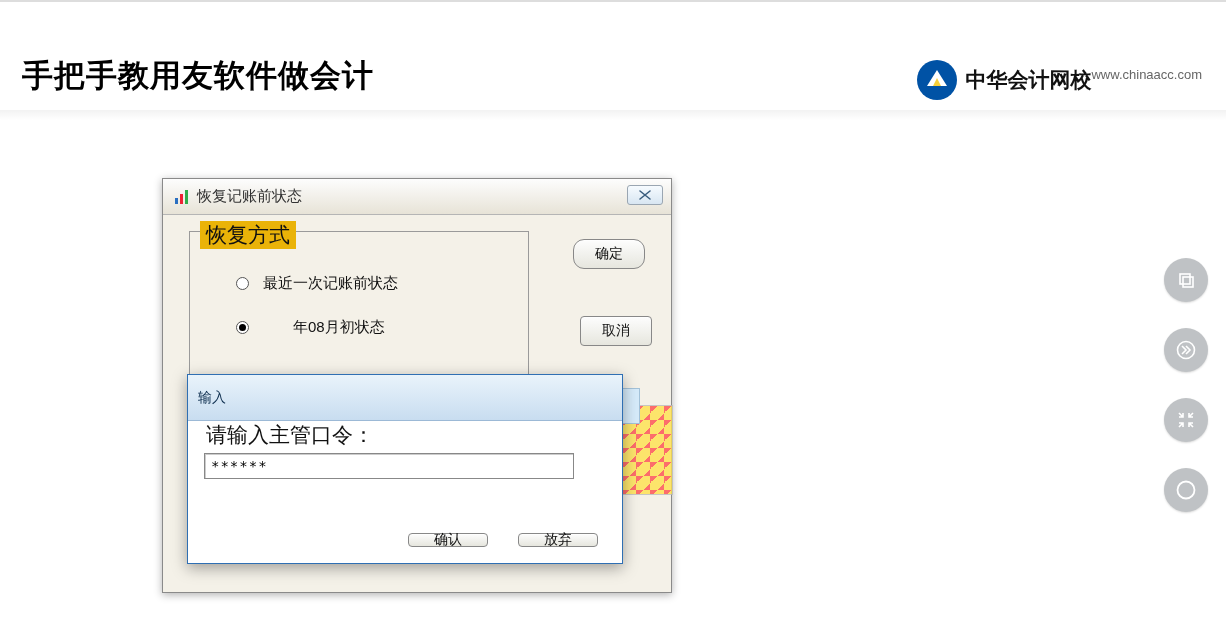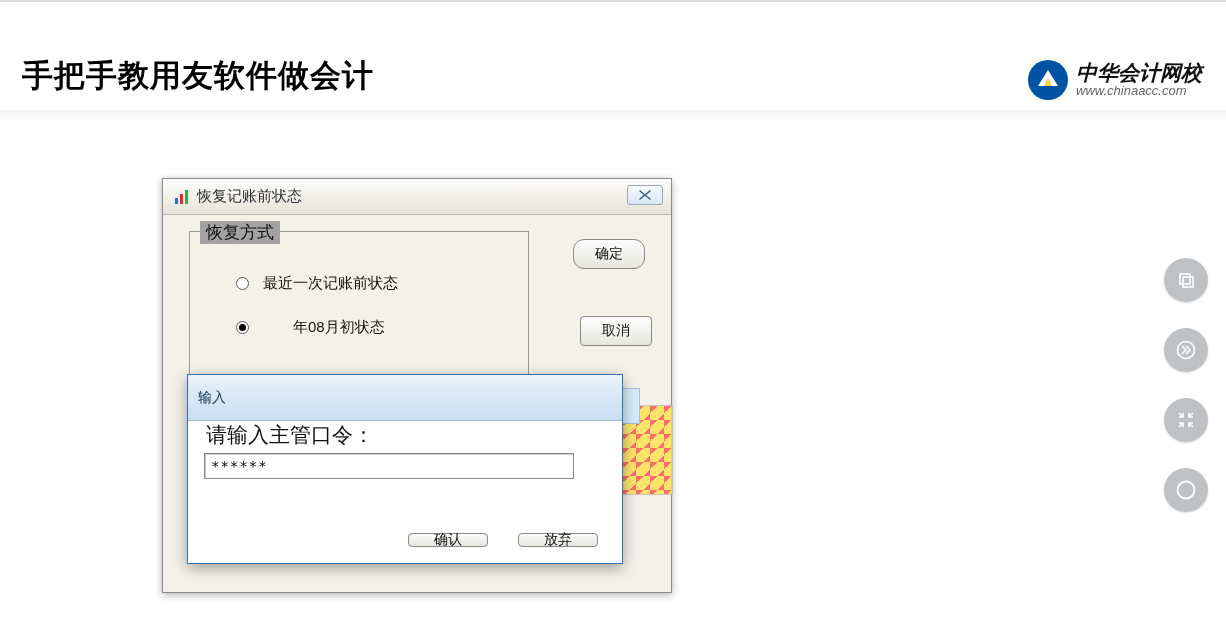--- a/index.html
+++ b/index.html
@@ -35,21 +35,21 @@
   }
   .brand-logo {
     width: 40px; height: 40px;
     border-radius: 50%;
     background: #0052a5;
     display: flex; align-items: center; justify-content: center;
     margin-right: 8px;
     position: relative;
   }
   .brand-logo svg { display:block; }
-  .brand-text { display: flex; flex-direction: column; line-height: 1.1; font-style: italic; }
+  .brand-text { display: flex; flex-direction: row; line-height: 1.1; }
   .brand-name { font-size: 21px; font-weight: 700; color: #111; }
   .brand-url  { font-size: 13px; color: #666; }
 
   
   .content-shadow {
     position:absolute; left:0; top:110px; width:100%; height:10px;
     background: linear-gradient(rgba(0,0,0,0.05), rgba(0,0,0,0));
   }
 
   
@@ -88,23 +88,23 @@
 
   .groupbox {
     position: absolute;
     left: 26px; top: 52px;
     width: 340px; height: 150px;
     border: 1px solid #9a9a9a;
   }
   .groupbox .legend {
     position: absolute;
     left: 10px; top: -11px;
-    background: #a3a3a3;
+    background: #eab308;
     padding: 0 6px;
-    font-size: 17px;
+    font-size: 21px;
     color: #111;
   }
   .radio-row {
     position: absolute;
     left: 46px;
     display:flex; align-items:center;
     font-size: 15px;
     color: #111;
     cursor: pointer;
   }

